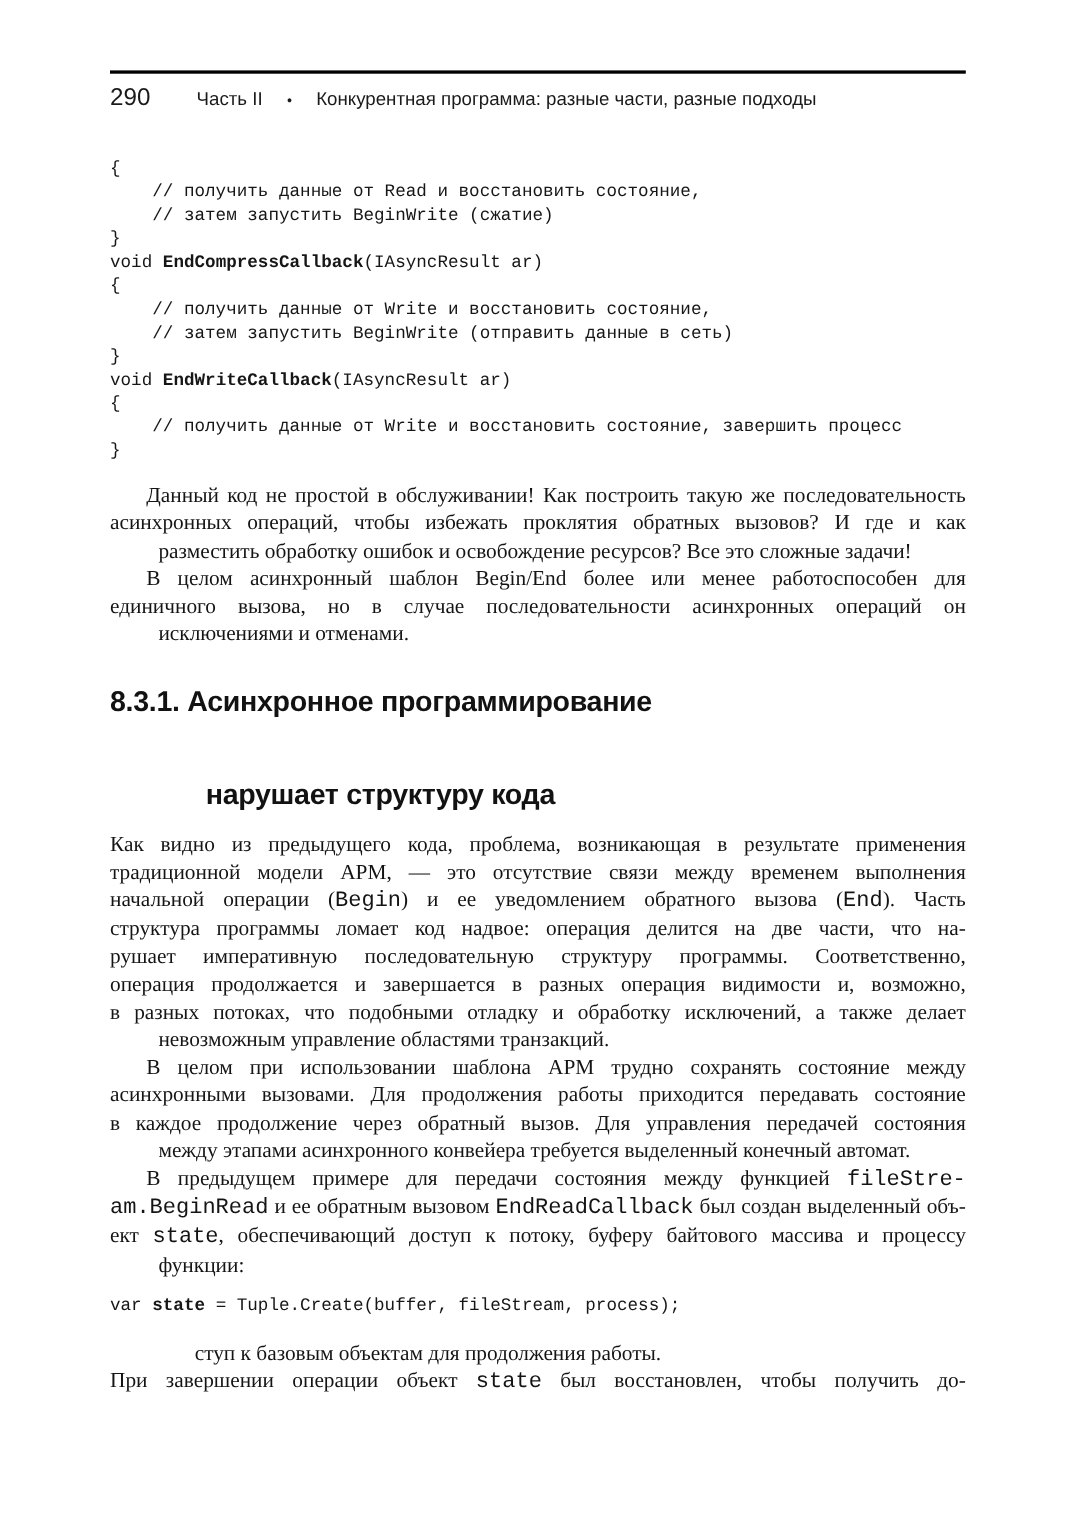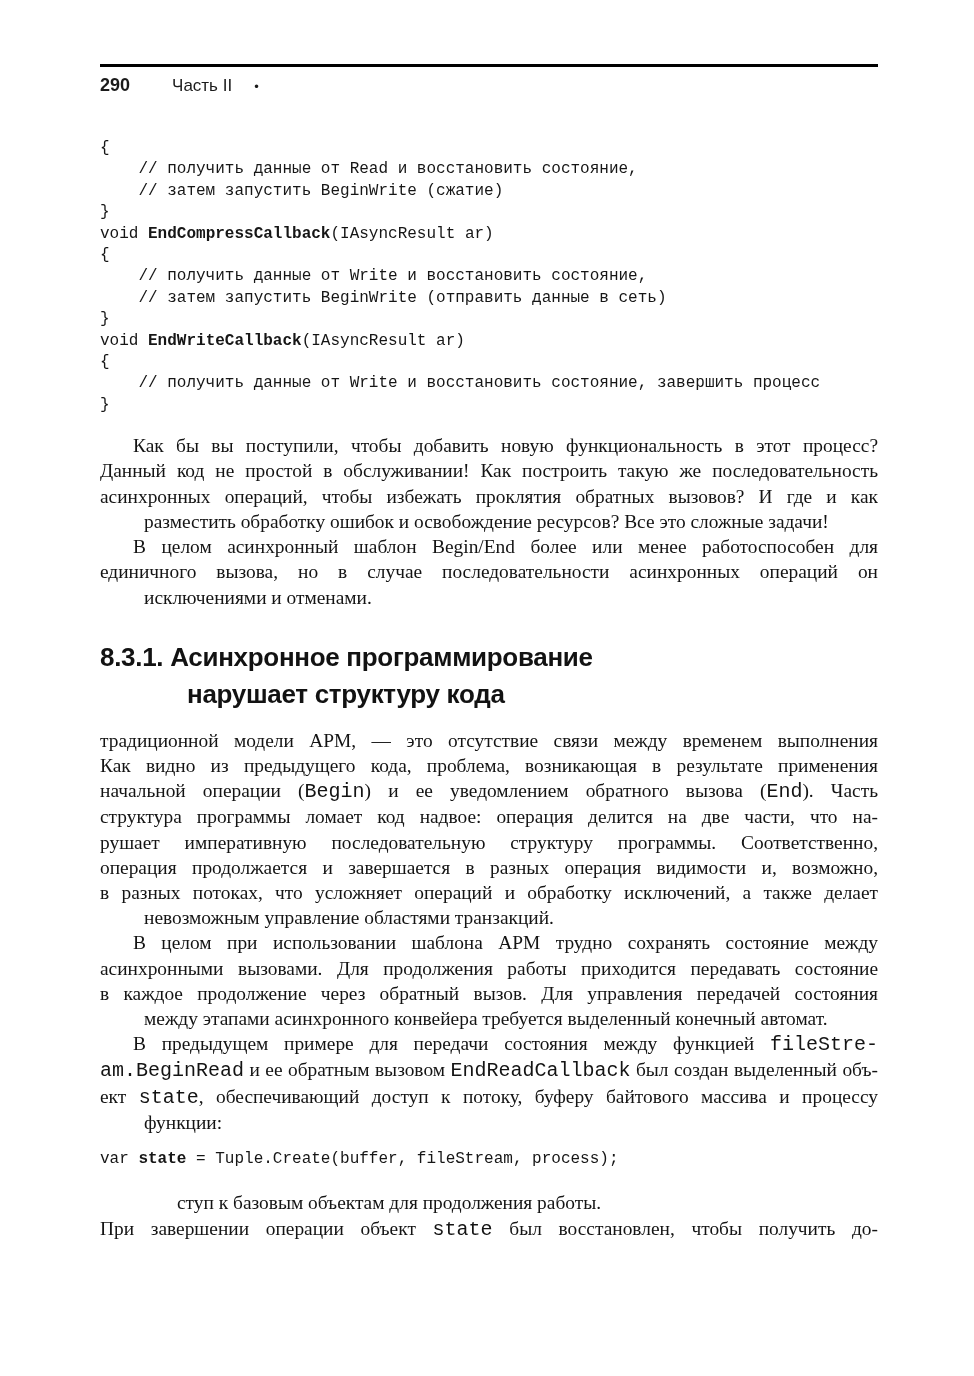--- a/index.html
+++ b/index.html
@@ -19,21 +19,21 @@
   
   .running-head {
     border-top: 3px solid #000000;
     padding-top: 8px;
     display: flex;
     align-items: baseline;
     font-family: "Liberation Sans", sans-serif;
     font-size: 17px;
     color: #1a1a1a;
   }
-  .running-head .pgnum { font-weight: bold; font-size: 18px; }
+  .running-head .pgnum { font-weight: normal; font-size: 22px; }
   .running-head .part { margin-left: 42px; }
   .running-head .bullet { margin: 0 22px; font-size: 13px; }
 
   
   .code {
     font-family: "Liberation Mono", monospace;
     font-size: 16px;
     line-height: 21.4px;
     white-space: pre;
     color: #161616;
@@ -65,67 +65,67 @@
   
   .section-heading {
     margin-top: 29px;
     font-family: "Liberation Sans", sans-serif;
     font-weight: bold;
     font-size: 26px;
     line-height: 37px;
     color: #121212;
     letter-spacing: -0.3px;
   }
-  .section-heading .h-line2 { padding-left: 87px; }
+  .section-heading .h-line2 { padding-left: 87px; margin-top: 48px; }
 
   .code-stmt { margin-top: 14px; margin-bottom: 6px; }
   .block-3 { margin-top: 20px; }
 </style>
 </head>
 <body>
 
 <div class="page">
   <div class="content">
 
     <div class="running-head">
       <span class="pgnum">290</span>
       <span class="part">Часть II</span>
       <span class="bullet">•</span>
+      <span class="chapter">Конкурентная программа: разные части, разные подходы</span>
     </div>
 
     <div class="code code-top"><div class="code-line"><span class="run-m">{</span></div><div class="code-line"><span class="run-m">    // получить данные от Read и восстановить состояние,</span></div><div class="code-line"><span class="run-m">    // затем запустить BeginWrite (сжатие)</span></div><div class="code-line"><span class="run-m">}</span></div><div class="code-line"><span class="run-m">void </span><span class="run-mb">EndCompressCallback</span><span class="run-m">(IAsyncResult ar)</span></div><div class="code-line"><span class="run-m">{</span></div><div class="code-line"><span class="run-m">    // получить данные от Write и восстановить состояние,</span></div><div class="code-line"><span class="run-m">    // затем запустить BeginWrite (отправить данные в сеть)</span></div><div class="code-line"><span class="run-m">}</span></div><div class="code-line"><span class="run-m">void </span><span class="run-mb">EndWriteCallback</span><span class="run-m">(IAsyncResult ar)</span></div><div class="code-line"><span class="run-m">{</span></div><div class="code-line"><span class="run-m">    // получить данные от Write и восстановить состояние, завершить процесс</span></div><div class="code-line"><span class="run-m">}</span></div></div>
 
     <div class="bodytext block-1">
         <div class="para indent">
-          <div class="line"><span class="run-r">Как бы вы поступили, чтобы добавить новую функциональность в этот процесс?</span></div>
           <div class="line"><span class="run-r">Данный код не простой в обслуживании! Как построить такую же последовательность</span></div>
           <div class="line"><span class="run-r">асинхронных операций, чтобы избежать проклятия обратных вызовов? И где и как</span></div>
           <div class="line last"><span class="run-r">разместить обработку ошибок и освобождение ресурсов? Все это сложные задачи!</span></div>
         </div>
         <div class="para indent">
           <div class="line"><span class="run-r">В целом асинхронный шаблон Begin/End более или менее работоспособен для</span></div>
           <div class="line"><span class="run-r">единичного вызова, но в случае последовательности асинхронных операций он</span></div>
           <div class="line last"><span class="run-r">исключениями и отменами.</span></div>
         </div>
       </div>
 
     <div class="section-heading">
       <div class="h-line1">8.3.1. Асинхронное программирование</div>
       <div class="h-line2">нарушает структуру кода</div>
     </div>
 
     <div class="bodytext block-2">
         <div class="para">
+          <div class="line"><span class="run-r">Как видно из предыдущего кода, проблема, возникающая в результате применения</span></div>
           <div class="line"><span class="run-r">традиционной модели APM, — это отсутствие связи между временем выполнения</span></div>
-          <div class="line"><span class="run-r">Как видно из предыдущего кода, проблема, возникающая в результате применения</span></div>
           <div class="line"><span class="run-r">начальной операции (</span><span class="run-m">Begin</span><span class="run-r">) и ее уведомлением обратного вызова (</span><span class="run-m">End</span><span class="run-r">). Часть</span></div>
           <div class="line"><span class="run-r">структура программы ломает код надвое: операция делится на две части, что на-</span></div>
           <div class="line"><span class="run-r">рушает императивную последовательную структуру программы. Соответственно,</span></div>
           <div class="line"><span class="run-r">операция продолжается и завершается в разных операция видимости и, возможно,</span></div>
-          <div class="line"><span class="run-r">в разных потоках, что усложняет операций и обработку исключений, а также делает</span></div>
+          <div class="line"><span class="run-r">в разных потоках, что подобными отладку и обработку исключений, а также делает</span></div>
           <div class="line last"><span class="run-r">невозможным управление областями транзакций.</span></div>
         </div>
         <div class="para indent">
           <div class="line"><span class="run-r">В целом при использовании шаблона APM трудно сохранять состояние между</span></div>
           <div class="line"><span class="run-r">асинхронными вызовами. Для продолжения работы приходится передавать состояние</span></div>
           <div class="line"><span class="run-r">в каждое продолжение через обратный вызов. Для управления передачей состояния</span></div>
           <div class="line last"><span class="run-r">между этапами асинхронного конвейера требуется выделенный конечный автомат.</span></div>
         </div>
         <div class="para indent">
           <div class="line"><span class="run-r">В предыдущем примере для передачи состояния между функцией </span><span class="run-m">fileStre-</span></div>

